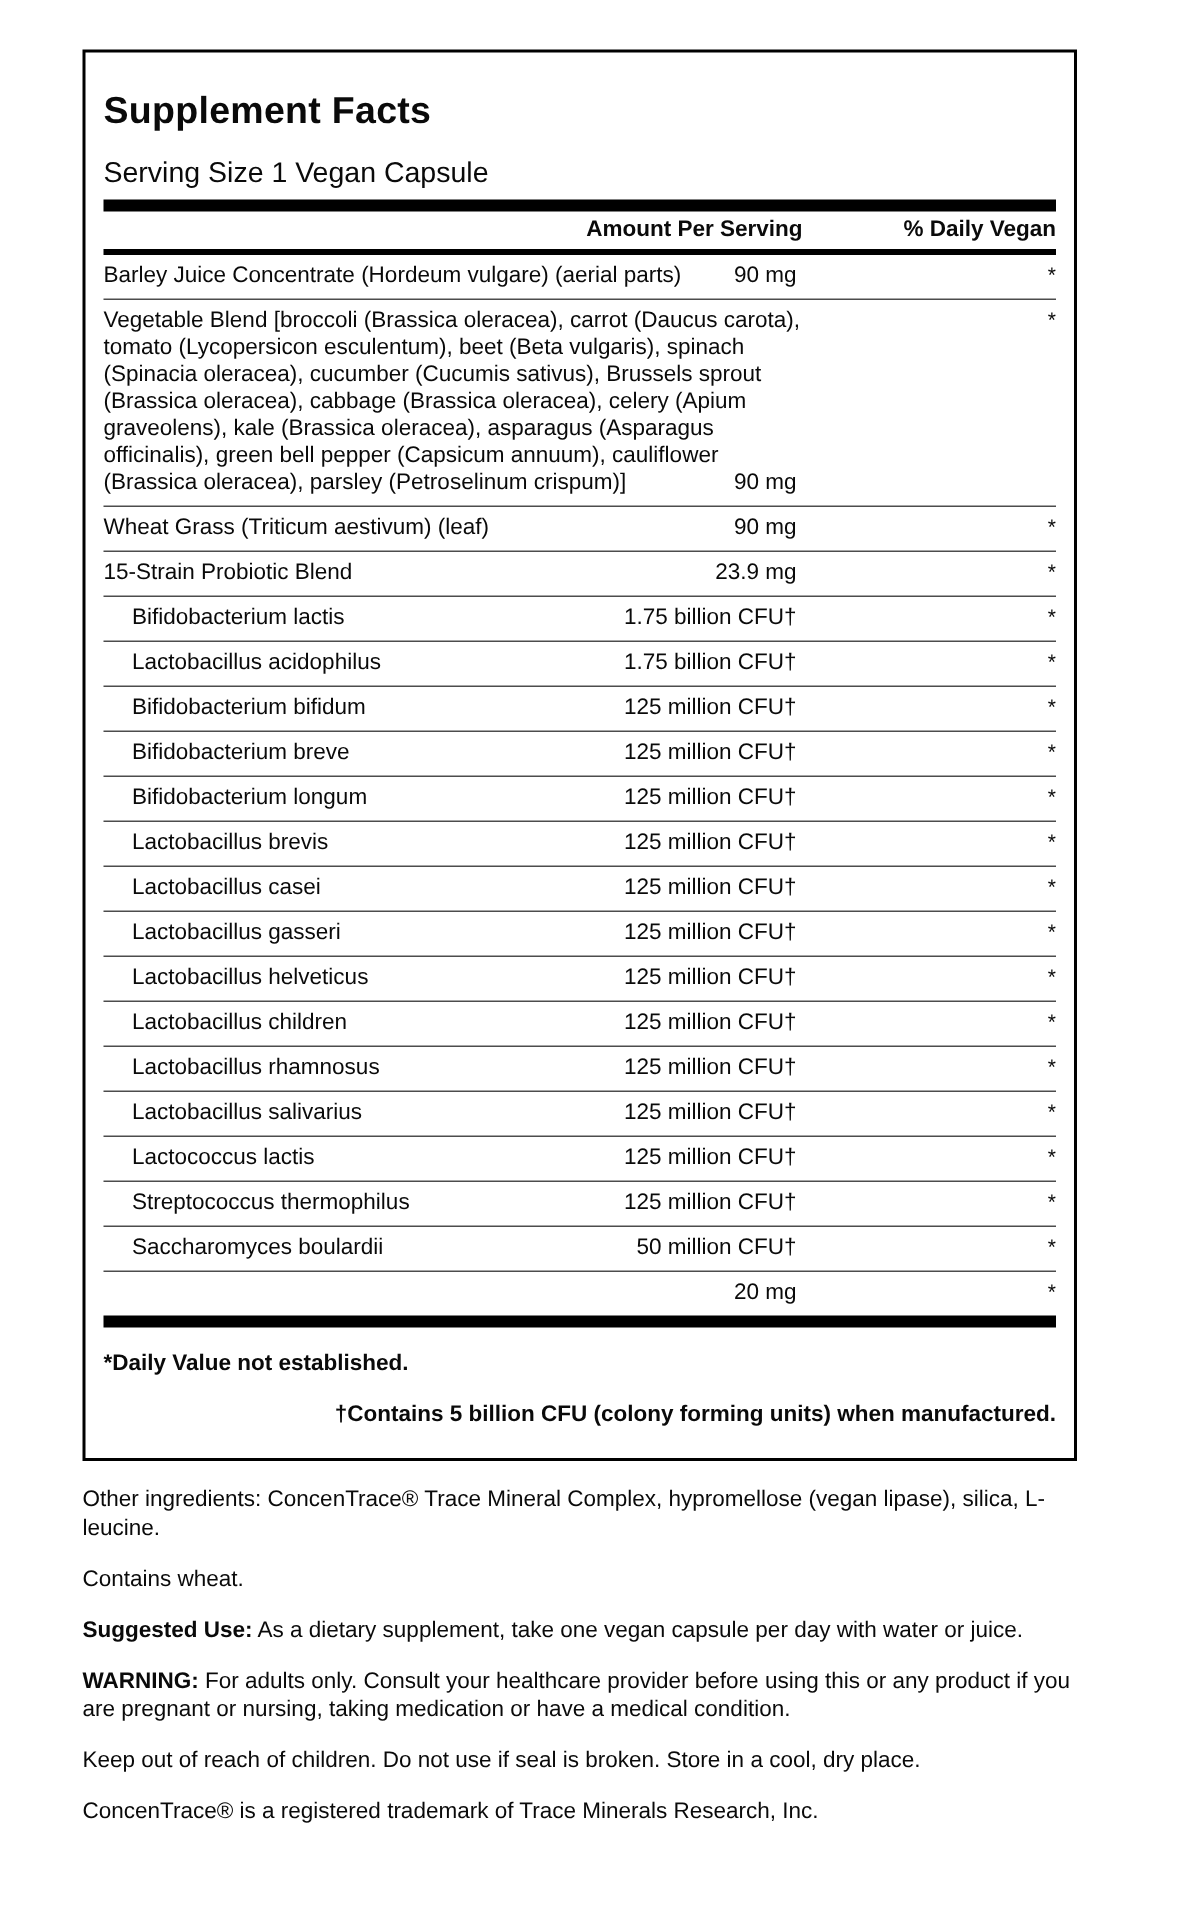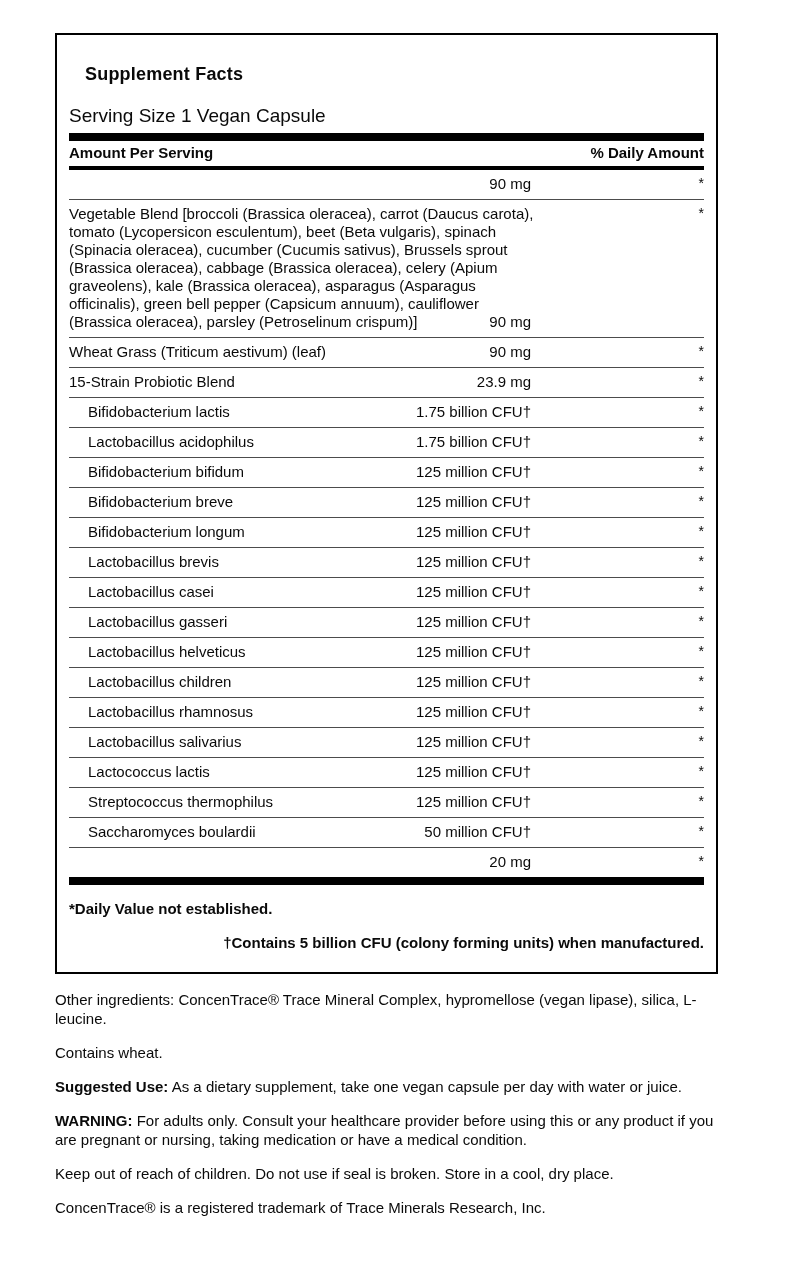--- a/index.html
+++ b/index.html
@@ -19,22 +19,22 @@
   
   .facts-box {
     box-sizing: border-box;
     margin-left: 55px;
     width: 663px;
     border: 2px solid #000;
     padding: 26px 12px 18px 12px;
     background: #fff;
   }
   .panel-title {
-    margin: 0 0 20px 16px;
-    font-size: 18px;
+    margin: 0 0 20px 0;
+    font-size: 25px;
     font-weight: 700;
     letter-spacing: 0.2px;
     line-height: 26px;
   }
   .serving {
     font-size: 19px;
     line-height: 18px;
     margin-bottom: 8px;
   }
   .bar { background: #000; width: 100%; }
@@ -42,21 +42,21 @@
   .bar.med { height: 4px; }
 
   .hdr-row {
     display: flex;
     align-items: center;
     padding: 3px 0 4px 0;
     font-weight: 700;
     font-size: 15px;
     line-height: 18px;
   }
-  .hdr-amt { width: 466px; text-align: left; }
+  .hdr-amt { width: 466px; text-align: right; }
   .hdr-dv { flex: 1; text-align: right; }
 
   .rows { width: 100%; }
   .row {
     position: relative;
     border-bottom: 1px solid #4c4c4c;
     padding: 5px 0 6px 0;
     font-size: 15px;
     line-height: 18px;
     min-height: 18px;
@@ -101,27 +101,28 @@
 <body>
 
 <div class="facts-box">
   <h1 class="panel-title">Supplement Facts</h1>
   <div class="serving">Serving Size 1 Vegan Capsule</div>
 
   <div class="bar thick"></div>
 
   <div class="hdr-row">
     <div class="hdr-amt">Amount Per Serving</div>
-    <div class="hdr-dv">% Daily Amount</div>
+    <div class="hdr-dv">% Daily Vegan</div>
   </div>
 
   <div class="bar med"></div>
 
   <div class="rows" id="rows">
       <div class="row">
+        <div class="c-name">Barley Juice Concentrate (Hordeum vulgare) (aerial parts)</div>
         <div class="c-amt">90 mg</div>
         <div class="c-dv">*</div>
       </div>
       <div class="row">
         <div class="c-name">Vegetable Blend [broccoli (Brassica oleracea), carrot (Daucus carota), tomato (Lycopersicon esculentum), beet (Beta vulgaris), spinach (Spinacia oleracea), cucumber (Cucumis sativus), Brussels sprout (Brassica oleracea), cabbage (Brassica oleracea), celery (Apium graveolens), kale (Brassica oleracea), asparagus (Asparagus officinalis), green bell pepper (Capsicum annuum), cauliflower (Brassica oleracea), parsley (Petroselinum crispum)]</div>
         <div class="c-amt">90 mg</div>
         <div class="c-dv">*</div>
       </div>
       <div class="row">
         <div class="c-name">Wheat Grass (Triticum aestivum) (leaf)</div>

